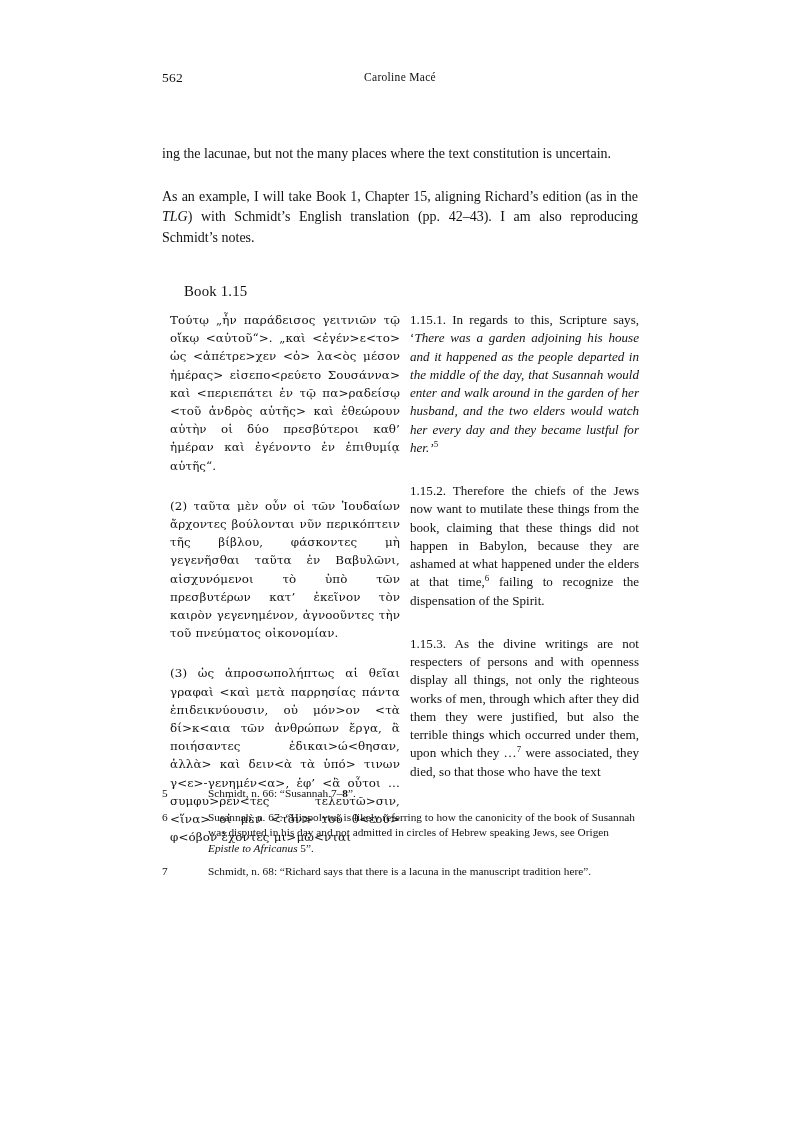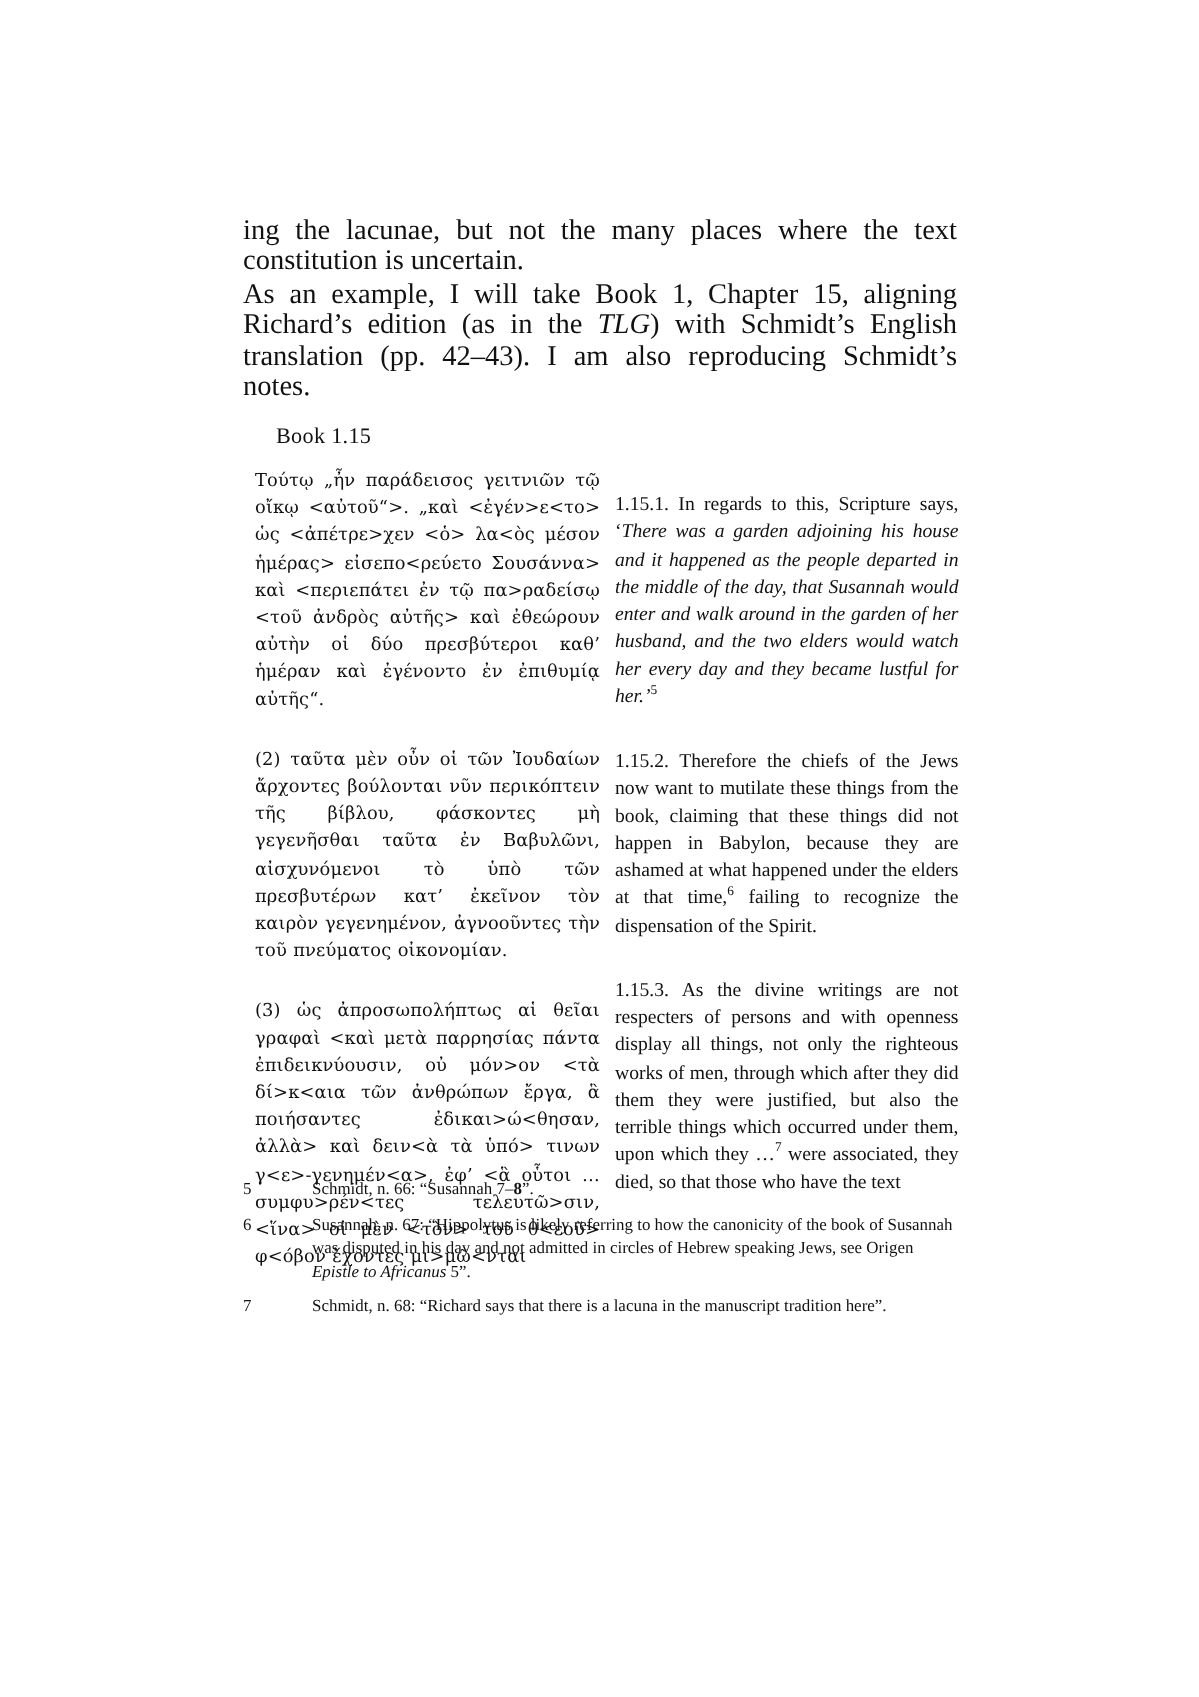--- a/index.html
+++ b/index.html
@@ -41,21 +41,21 @@
     text-align: center;
     font-size: 11.5px;
     letter-spacing: 0.3px;
   }
 
   
   .body-block {
     position: absolute;
     left: 162px;
     width: 476px;
-    font-size: 19px;
+    font-size: 14px;
     line-height: 20.3px;
     text-align: justify;
     text-justify: inter-word;
   }
   .p-intro1 { top: 144px; }
   .p-intro2 { top: 187px; }
 
   
   .sec-head {
     position: absolute;
@@ -89,21 +89,21 @@
     letter-spacing: 0.1px;
     word-spacing: 0.3px;
   }
   .gk:last-child { margin-bottom: 0; }
 
   .en {
     font-size: 13.1px;
     line-height: 18.25px;
     text-align: justify;
     text-justify: inter-word;
-    margin: 16px 0 21px 0;
+    margin: 0 0 21px 0;
   }
   .en:last-child { margin-bottom: 0; }
 
   .en .quote { font-style: italic; }
   .en sup, .gk sup {
     font-size: 0.68em;
     vertical-align: super;
     line-height: 0;
   }
 
@@ -138,20 +138,24 @@
     font-size: 11.3px;
   }
   .fn i { font-style: italic; }
   .fn b { font-weight: bold; }
 </style>
 </head>
 <body>
 
 <div class="page">
 
+  <div class="runhead">
+    <span class="folio">562</span>
+    <span class="author">Caroline Macé</span>
+  </div>
 
   <div class="body-block p-intro1">
     <span>ing the lacunae, but not the many places where the text constitution is uncertain.</span>
   </div>
 
   <div class="body-block p-intro2">
     <span>As an example, I will take Book 1, Chapter 15, aligning Richard’s edition (as in the </span><i>TLG</i><span>) with Schmidt’s English translation (pp. 42–43). I am also reproducing Schmidt’s notes.</span>
   </div>
 
   <div class="sec-head">Book 1.15</div>

